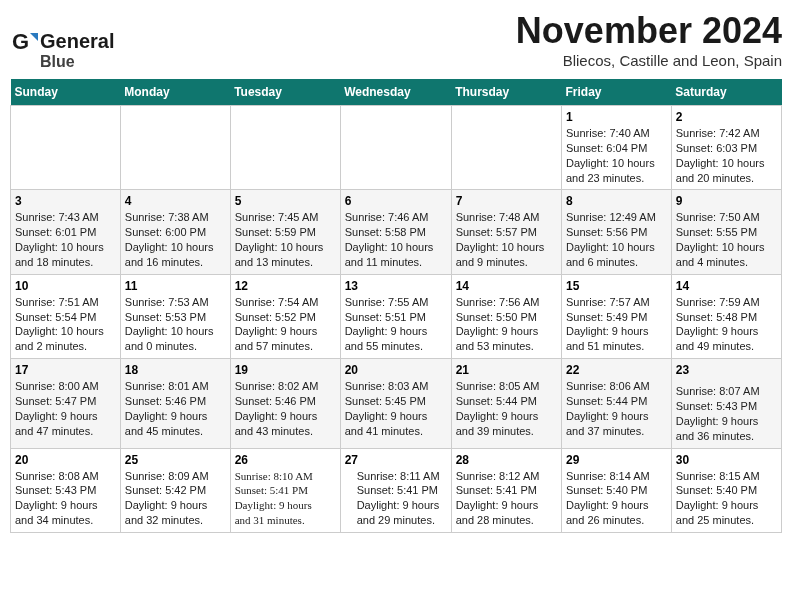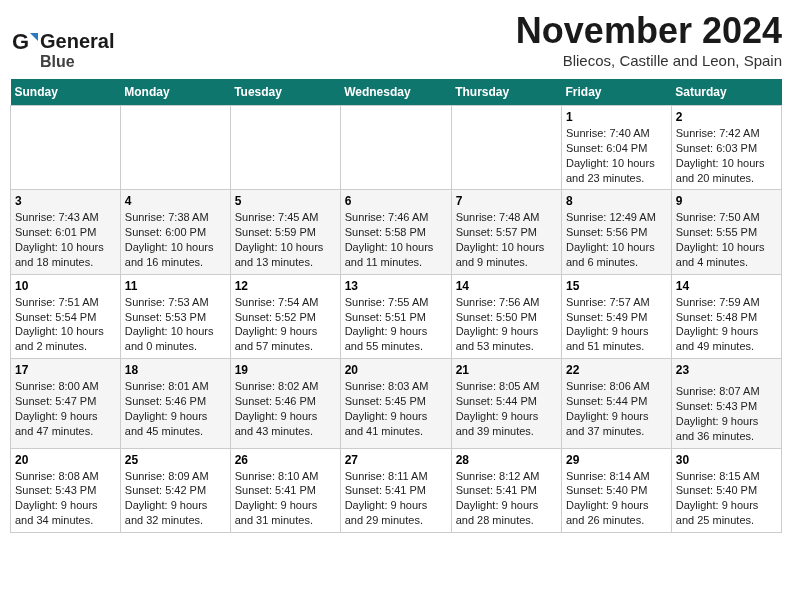--- a/index.html
+++ b/index.html
@@ -297,28 +297,28 @@
         </td>
         <td>
           <span class="day-number">25</span>
           <div class="day-info" style="white-space: pre-line;">Sunrise: 8:09 AM
 Sunset: 5:42 PM
 Daylight: 9 hours
 and 32 minutes.</div>
         </td>
         <td>
           <span class="day-number">26</span>
-          <div class="day-info" style="white-space: pre-line;">Sunrise: 8:10 AM
+          <div class="day-info" style="white-space: pre-line; font-family: Liberation Serif, serif;">Sunrise: 8:10 AM
 Sunset: 5:41 PM
 Daylight: 9 hours
 and 31 minutes.</div>
         </td>
         <td>
           <span class="day-number">27</span>
-          <div class="day-info" style="white-space: pre-line;">Sunrise: 8:11 AM
+          <div class="day-info" style="white-space: pre-line; margin-left: 12px;">Sunrise: 8:11 AM
 Sunset: 5:41 PM
 Daylight: 9 hours
 and 29 minutes.</div>
         </td>
         <td>
           <span class="day-number">28</span>
           <div class="day-info" style="white-space: pre-line;">Sunrise: 8:12 AM
 Sunset: 5:41 PM
 Daylight: 9 hours
 and 28 minutes.</div>

